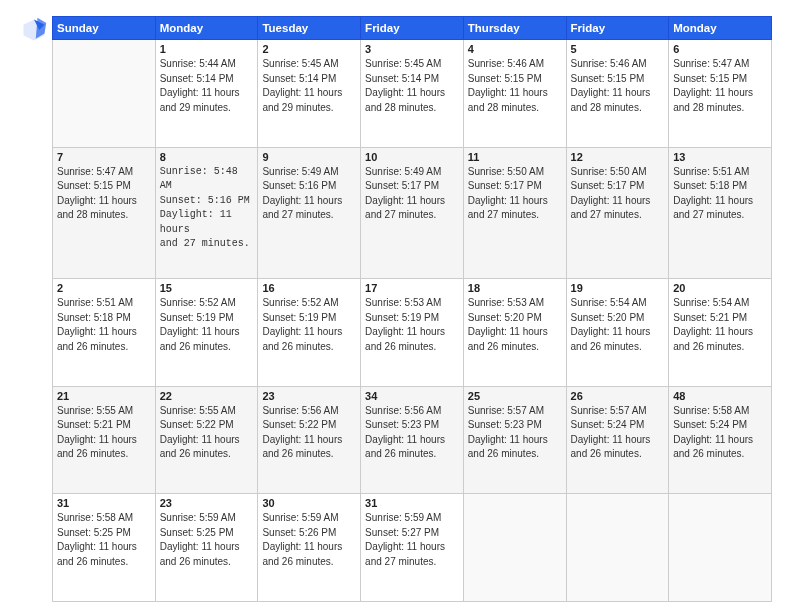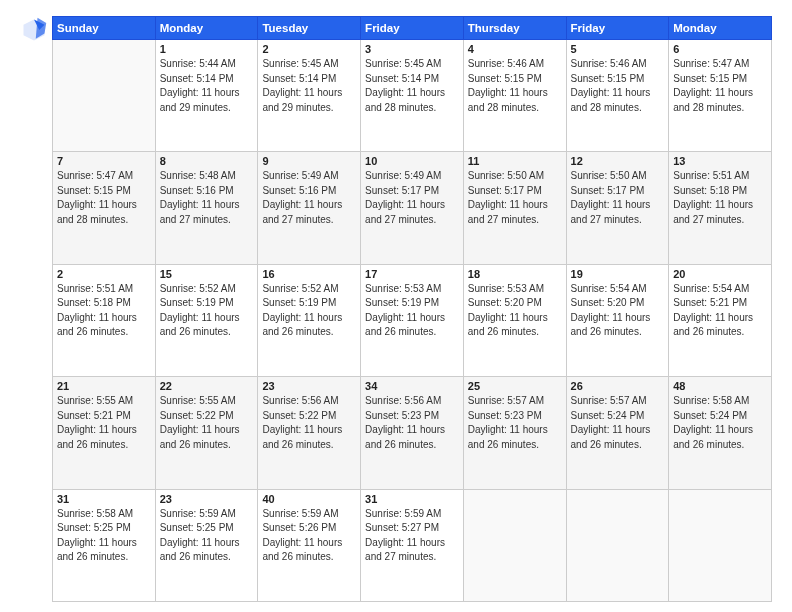--- a/index.html
+++ b/index.html
@@ -179,21 +179,21 @@
         <tr class="row-shaded">
           <td>
             <div class="day-num">7</div>
             <div class="day-info" style="white-space: pre-line;">Sunrise: 5:47 AM
 Sunset: 5:15 PM
 Daylight: 11 hours
 and 28 minutes.</div>
           </td>
           <td>
             <div class="day-num">8</div>
-            <div class="day-info" style="white-space: pre-line;">Sunrise: 5:48 AM
+            <div class="day-info" style="white-space: pre-line; font-family: Liberation Mono, monospace;">Sunrise: 5:48 AM
 Sunset: 5:16 PM
 Daylight: 11 hours
 and 27 minutes.</div>
           </td>
           <td>
             <div class="day-num">9</div>
             <div class="day-info" style="white-space: pre-line;">Sunrise: 5:49 AM
 Sunset: 5:16 PM
 Daylight: 11 hours
 and 27 minutes.</div>
@@ -338,21 +338,21 @@
 and 26 minutes.</div>
           </td>
           <td>
             <div class="day-num">23</div>
             <div class="day-info" style="white-space: pre-line;">Sunrise: 5:59 AM
 Sunset: 5:25 PM
 Daylight: 11 hours
 and 26 minutes.</div>
           </td>
           <td>
-            <div class="day-num">40</div>
+            <div class="day-num">30</div>
             <div class="day-info" style="white-space: pre-line;">Sunrise: 5:59 AM
 Sunset: 5:26 PM
 Daylight: 11 hours
 and 26 minutes.</div>
           </td>
           <td>
             <div class="day-num">31</div>
             <div class="day-info" style="white-space: pre-line;">Sunrise: 5:59 AM
 Sunset: 5:27 PM
 Daylight: 11 hours

